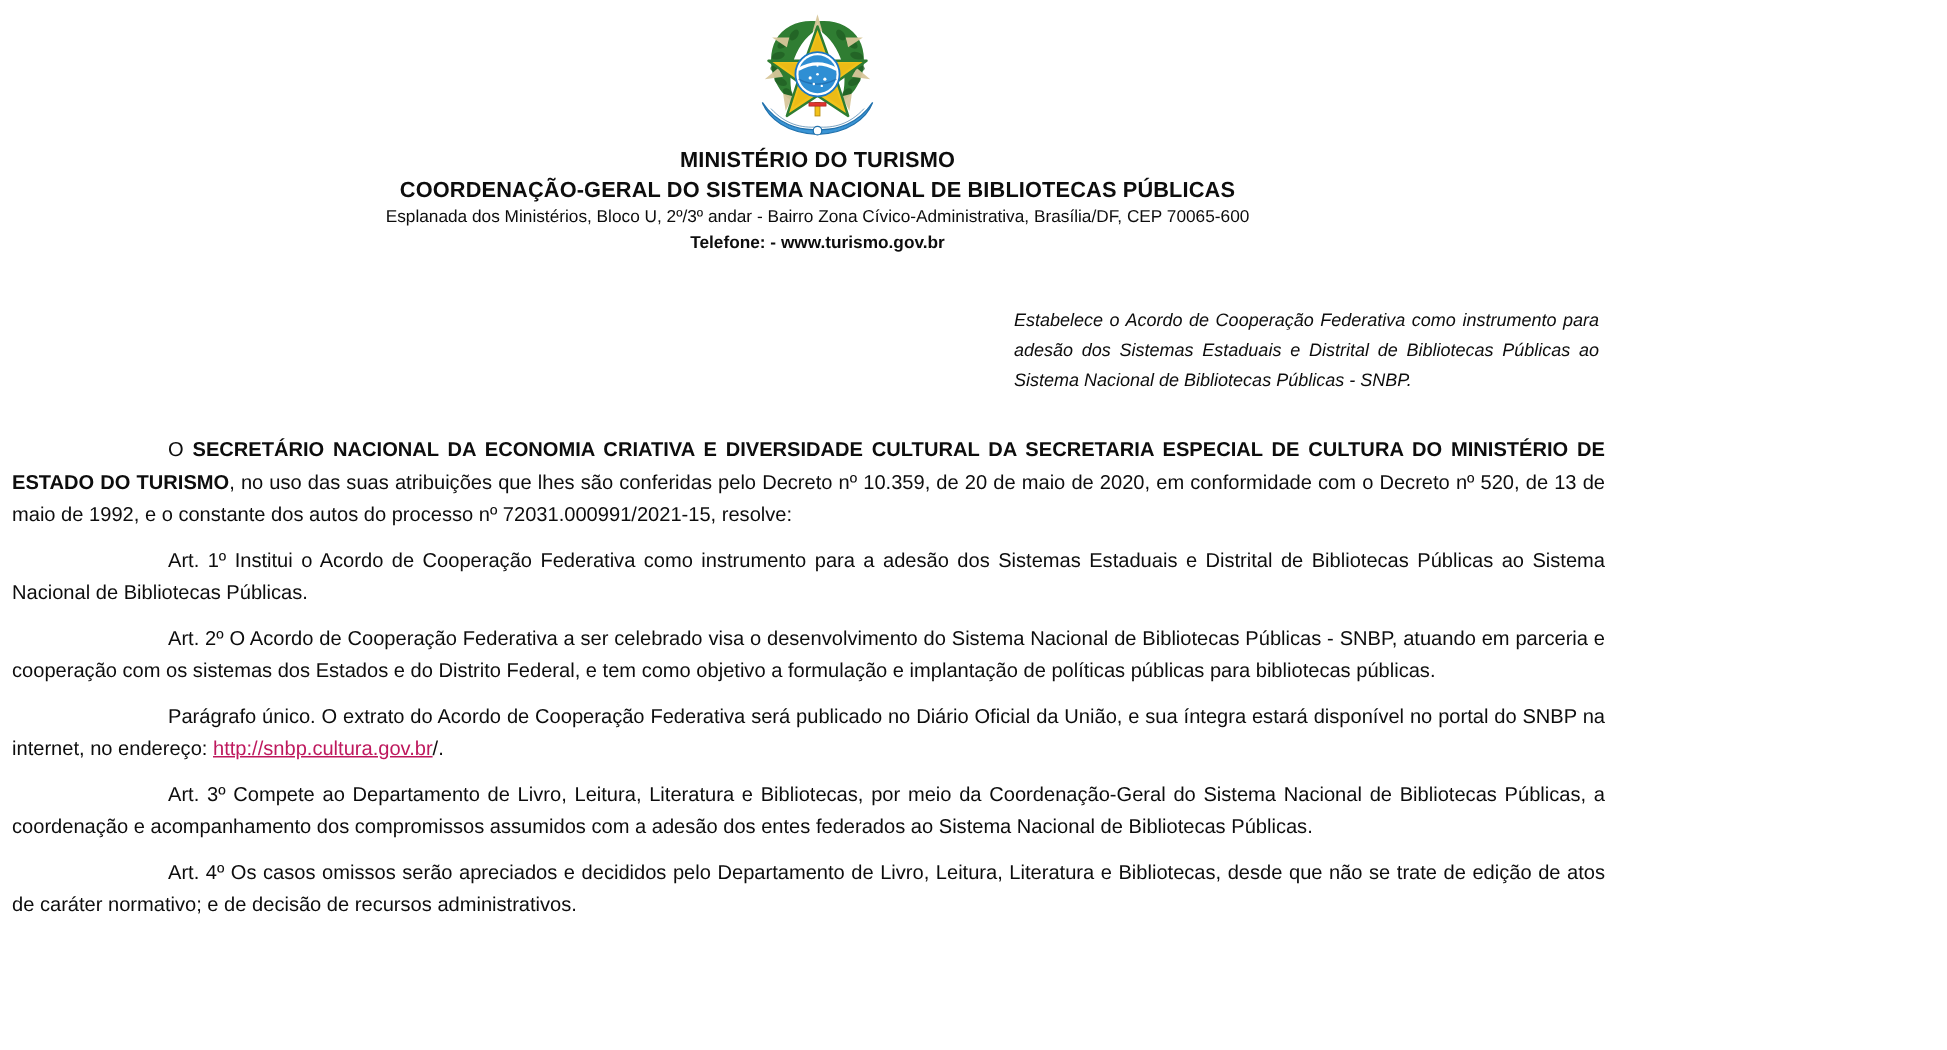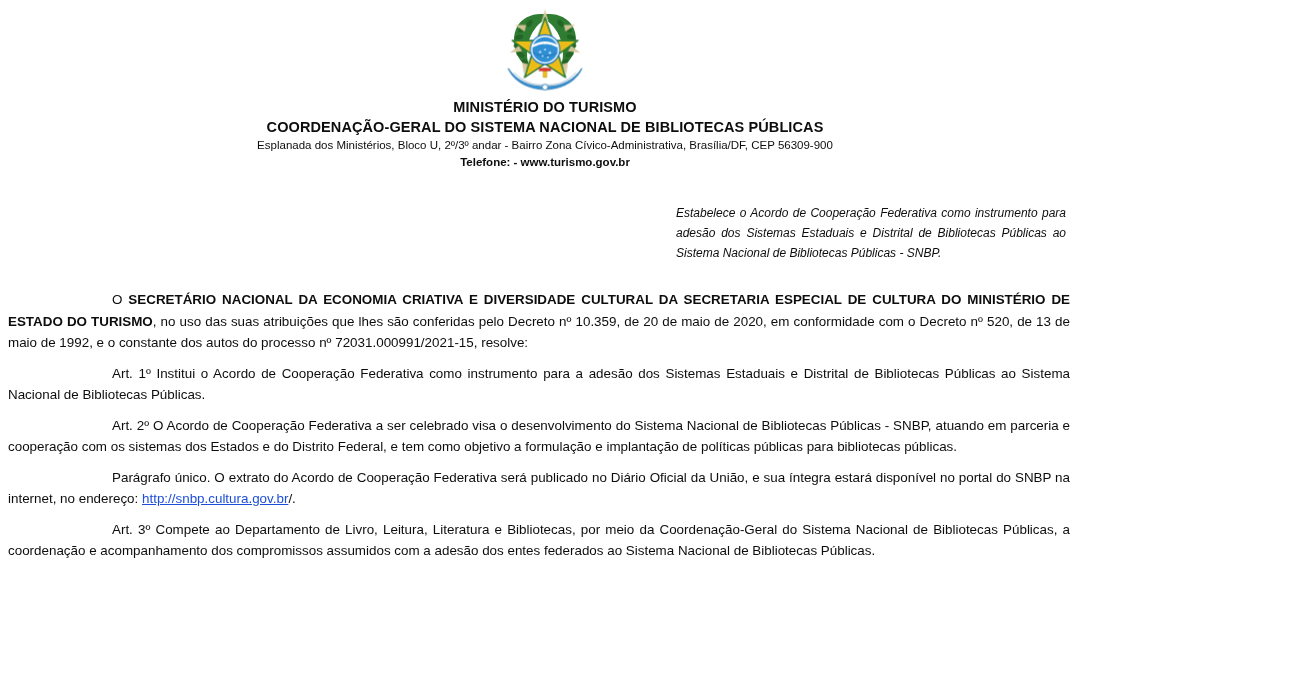--- a/index.html
+++ b/index.html
@@ -100,21 +100,21 @@
     text-indent: 104px;
     color: #0d0d0d;
   }
   p.para + p.para {
     margin-top: 9px;
   }
   p.para b {
     font-weight: bold;
   }
   a.doc-link {
-    color: #1d4ed8;
+    color: #be185d;
     text-decoration: underline;
   }
 
   
   .signature {
     text-align: center;
     font-size: 13.4px;
     font-weight: bold;
     margin-top: 22px;
     line-height: 18px;
@@ -180,37 +180,38 @@
 
       <path d="M10 150 C34 186 70 196 100 194 C130 196 166 186 190 150 C180 176 150 200 100 202 C50 200 20 176 10 150 Z" fill="#3a95d6" stroke="#2272ad" stroke-width="2"></path>
       <path d="M24 160 C48 186 74 192 100 190 C126 192 152 186 176 160" fill="none" stroke="#1d5f93" stroke-width="1.2" opacity="0.8"></path>
       <circle cx="100" cy="196" r="7" fill="#ffffff" stroke="#2272ad" stroke-width="2"></circle>
     </svg>
   </div>
 
   <div class="org-header">
     <div class="org-line-1">MINISTÉRIO DO TURISMO</div>
     <div class="org-line-2">COORDENAÇÃO-GERAL DO SISTEMA NACIONAL DE BIBLIOTECAS PÚBLICAS</div>
-    <div class="org-address">Esplanada dos Ministérios, Bloco U, 2º/3º andar - Bairro Zona Cívico-Administrativa, Brasília/DF, CEP 56309-900</div>
+    <div class="org-address">Esplanada dos Ministérios, Bloco U, 2º/3º andar - Bairro Zona Cívico-Administrativa, Brasília/DF, CEP 70065-600</div>
     <div class="org-phone">Telefone: - www.turismo.gov.br</div>
   </div>
 
 
   <div class="ementa">Estabelece o Acordo de Cooperação Federativa como instrumento para adesão dos Sistemas Estaduais e Distrital de Bibliotecas Públicas ao Sistema Nacional de Bibliotecas Públicas - SNBP.</div>
 
   <div class="body-text">
 
     <p class="para"><span>O </span><b>SECRETÁRIO NACIONAL DA ECONOMIA CRIATIVA E DIVERSIDADE CULTURAL DA SECRETARIA ESPECIAL DE CULTURA DO MINISTÉRIO DE ESTADO DO TURISMO</b><span>, no uso das suas atribuições que lhes são conferidas pelo Decreto nº 10.359, de 20 de maio de 2020, em conformidade com o Decreto nº 520, de 13 de maio de 1992, e o constante dos autos do processo nº 72031.000991/2021-15, resolve:</span></p>
 
     <p class="para">Art. 1º Institui o Acordo de Cooperação Federativa como instrumento para a adesão dos Sistemas Estaduais e Distrital de Bibliotecas Públicas ao Sistema Nacional de Bibliotecas Públicas.</p>
 
     <p class="para">Art. 2º O Acordo de Cooperação Federativa a ser celebrado visa o desenvolvimento do Sistema Nacional de Bibliotecas Públicas - SNBP, atuando em parceria e cooperação com os sistemas dos Estados e do Distrito Federal, e tem como objetivo a formulação e implantação de políticas públicas para bibliotecas públicas.</p>
 
     <p class="para"><span>Parágrafo único. O extrato do Acordo de Cooperação Federativa será publicado no Diário Oficial da União, e sua íntegra estará disponível no portal do SNBP na internet, no endereço: </span><a class="doc-link" href="#">http://snbp.cultura.gov.br</a><span>/.</span></p>
 
     <p class="para">Art. 3º Compete ao Departamento de Livro, Leitura, Literatura e Bibliotecas, por meio da Coordenação-Geral do Sistema Nacional de Bibliotecas Públicas, a coordenação e acompanhamento dos compromissos assumidos com a adesão dos entes federados ao Sistema Nacional de Bibliotecas Públicas.</p>
 
+    <p class="para">Art. 4º Os casos omissos serão apreciados e decididos pelo Departamento de Livro, Leitura, Literatura e Bibliotecas, desde que não se trate de edição de atos de caráter normativo; e de decisão de recursos administrativos.</p>
 
 
   </div>
 
 
 </div>
 
 </body></html>

